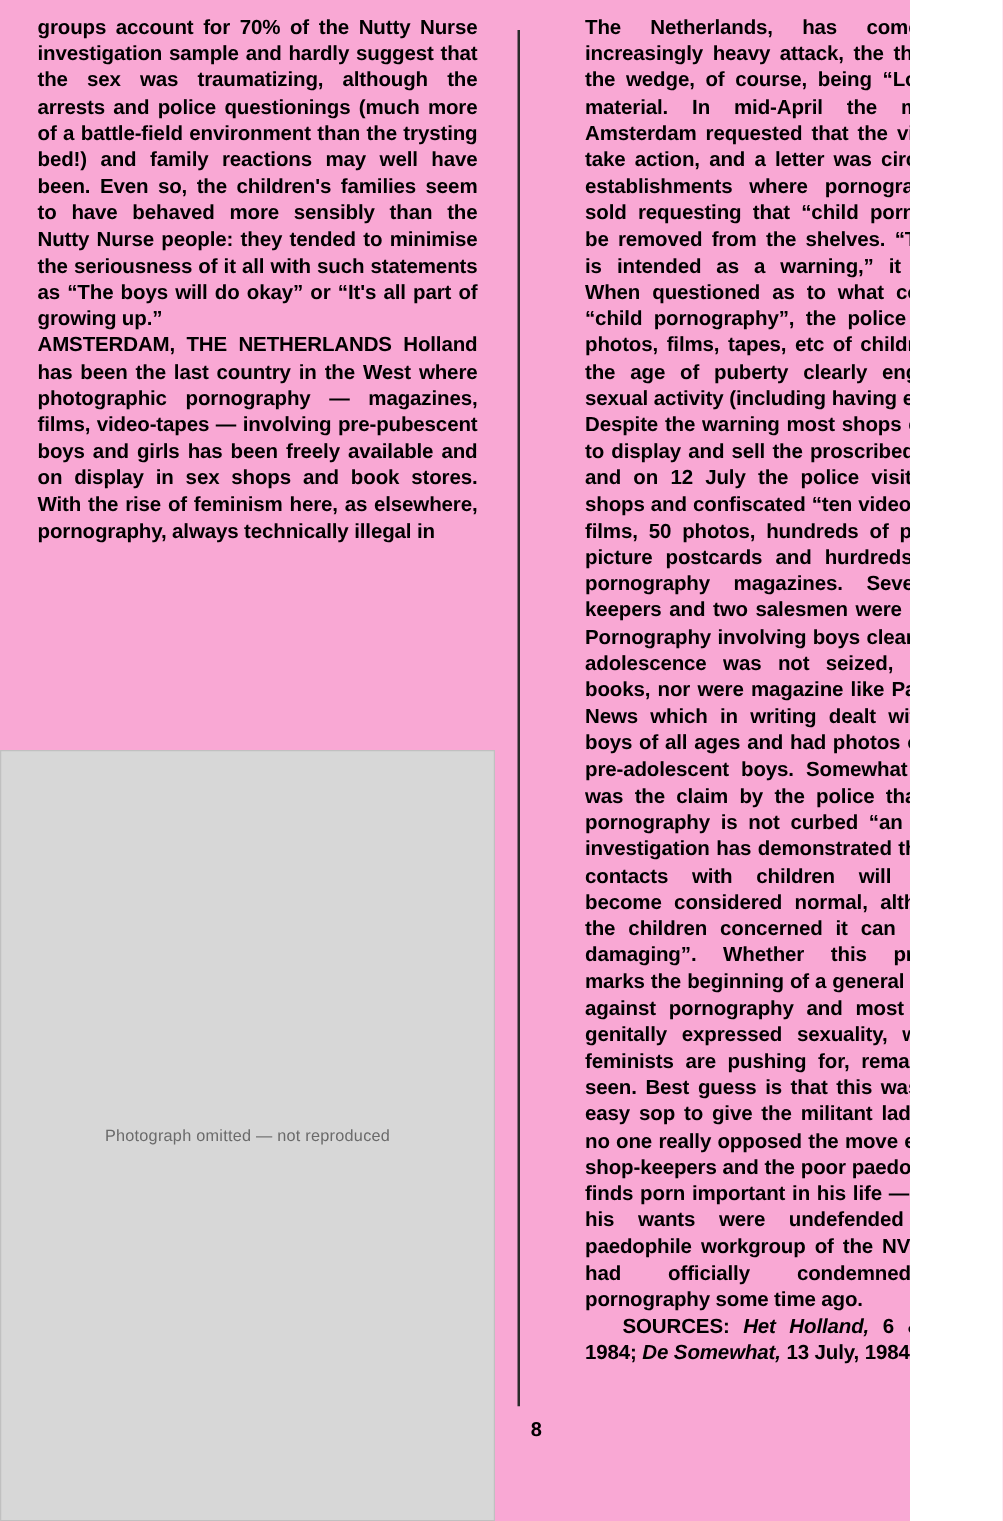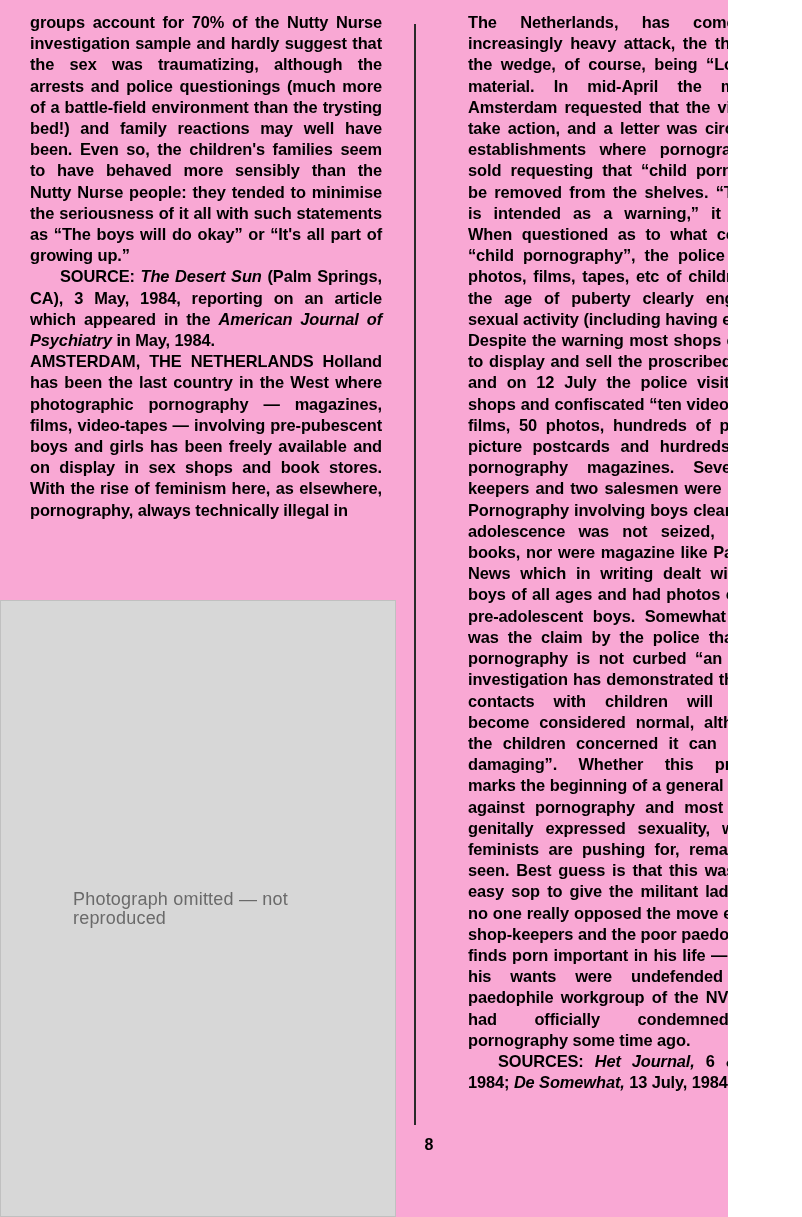--- a/index.html
+++ b/index.html
@@ -59,21 +59,21 @@
     height: 617px;
     background: #d7d7d7;
     border: 1px solid #c0c0c0;
     box-sizing: border-box;
     display: flex;
     align-items: center;
     justify-content: center;
   }
   .photo-note {
     font-family: "Liberation Sans", sans-serif;
-    font-size: 18px;
+    font-size: 13px;
     line-height: 19px;
     font-weight: 400;
     color: #6a6a6a;
     text-align: left;
     max-width: 250px;
     letter-spacing: 0.2px;
   }
 
   
   .folio {
@@ -91,30 +91,29 @@
 <body>
 
 <div class="page">
 
   <div class="divider"></div>
 
   <div class="col col-left">
 
     <p class="para">groups account for 70% of the Nutty Nurse investigation sample and hardly suggest that the sex was traumatizing, although the arrests and police questionings (much more of a battle-field environment than the trysting bed!) and family reactions may well have been. Even so, the children's families seem to have behaved more sensibly than the Nutty Nurse people: they tended to minimise the seriousness of it all with such statements as “The boys will do okay” or “It's all part of growing up.”</p>
 
-    <p class="para indent"><span>SOURCE: </span><span class="ital">The Desert Sun</span><span> (Palm Springs, CA), 3 May, 1984, reporting on an article which appeared in the </span><span class="ital">American Journal of Psychiatry</span><span> in May, 1984.</span></p>
 
     <p class="para gap">AMSTERDAM, THE NETHERLANDS Holland has been the last country in the West where photographic pornography — magazines, films, video-tapes — involving pre-pubescent boys and girls has been freely available and on display in sex shops and book stores. With the rise of feminism here, as elsewhere, pornography, always technically illegal in</p>
   </div>
 
   <div class="col col-right">
 
     <p class="para">The Netherlands, has come under increasingly heavy attack, the thin end of the wedge, of course, being “Lolita”-type material. In mid-April the mayor of Amsterdam requested that the vice squad take action, and a letter was circulated to establishments where pornography was sold requesting that “child pornography” be removed from the shelves. “This letter is intended as a warning,” it stressed. When questioned as to what constituted “child pornography”, the police specified photos, films, tapes, etc of children below the age of puberty clearly engaging in sexual activity (including having erections). Despite the warning most shops continued to display and sell the proscribed material, and on 12 July the police visited 8 sex shops and confiscated “ten video-tapes, 60 films, 50 photos, hundreds of packets of picture postcards and hurdreds of child pornography magazines. Seven shop-keepers and two salesmen were arrested.” Pornography involving boys clearly in their adolescence was not seized, nor were books, nor were magazine like Paedo Alert News which in writing dealt with sex in boys of all ages and had photos of clothed pre-adolescent boys. Somewhat worrying was the claim by the police that if child pornography is not curbed “an American investigation has demonstrated that sexual contacts with children will gradually become considered normal, although for the children concerned it can be highly damaging”. Whether this programme marks the beginning of a general campaign against pornography and most forms of genitally expressed sexuality, which the feminists are pushing for, remains to be seen. Best guess is that this was a rather easy sop to give the militant ladies, since no one really opposed the move except the shop-keepers and the poor paedophile who finds porn important in his life — and even his wants were undefended by the paedophile workgroup of the NVSH which had officially condemned child pornography some time ago.</p>
 
-    <p class="para indent"><span>SOURCES: </span><span class="ital">Het Journal,</span><span> 6 &amp; 7 July, 1984; </span><span class="ital">De Somewhat,</span><span> 13 July, 1984.</span></p>
+    <p class="para indent"><span>SOURCES: </span><span class="ital">Het Holland,</span><span> 6 &amp; 7 July, 1984; </span><span class="ital">De Somewhat,</span><span> 13 July, 1984.</span></p>
   </div>
 
   <div class="photo-slot">
     <div class="photo-note">Photograph omitted — not reproduced</div>
   </div>
 
   <div class="folio">8</div>
 
 </div>
 

